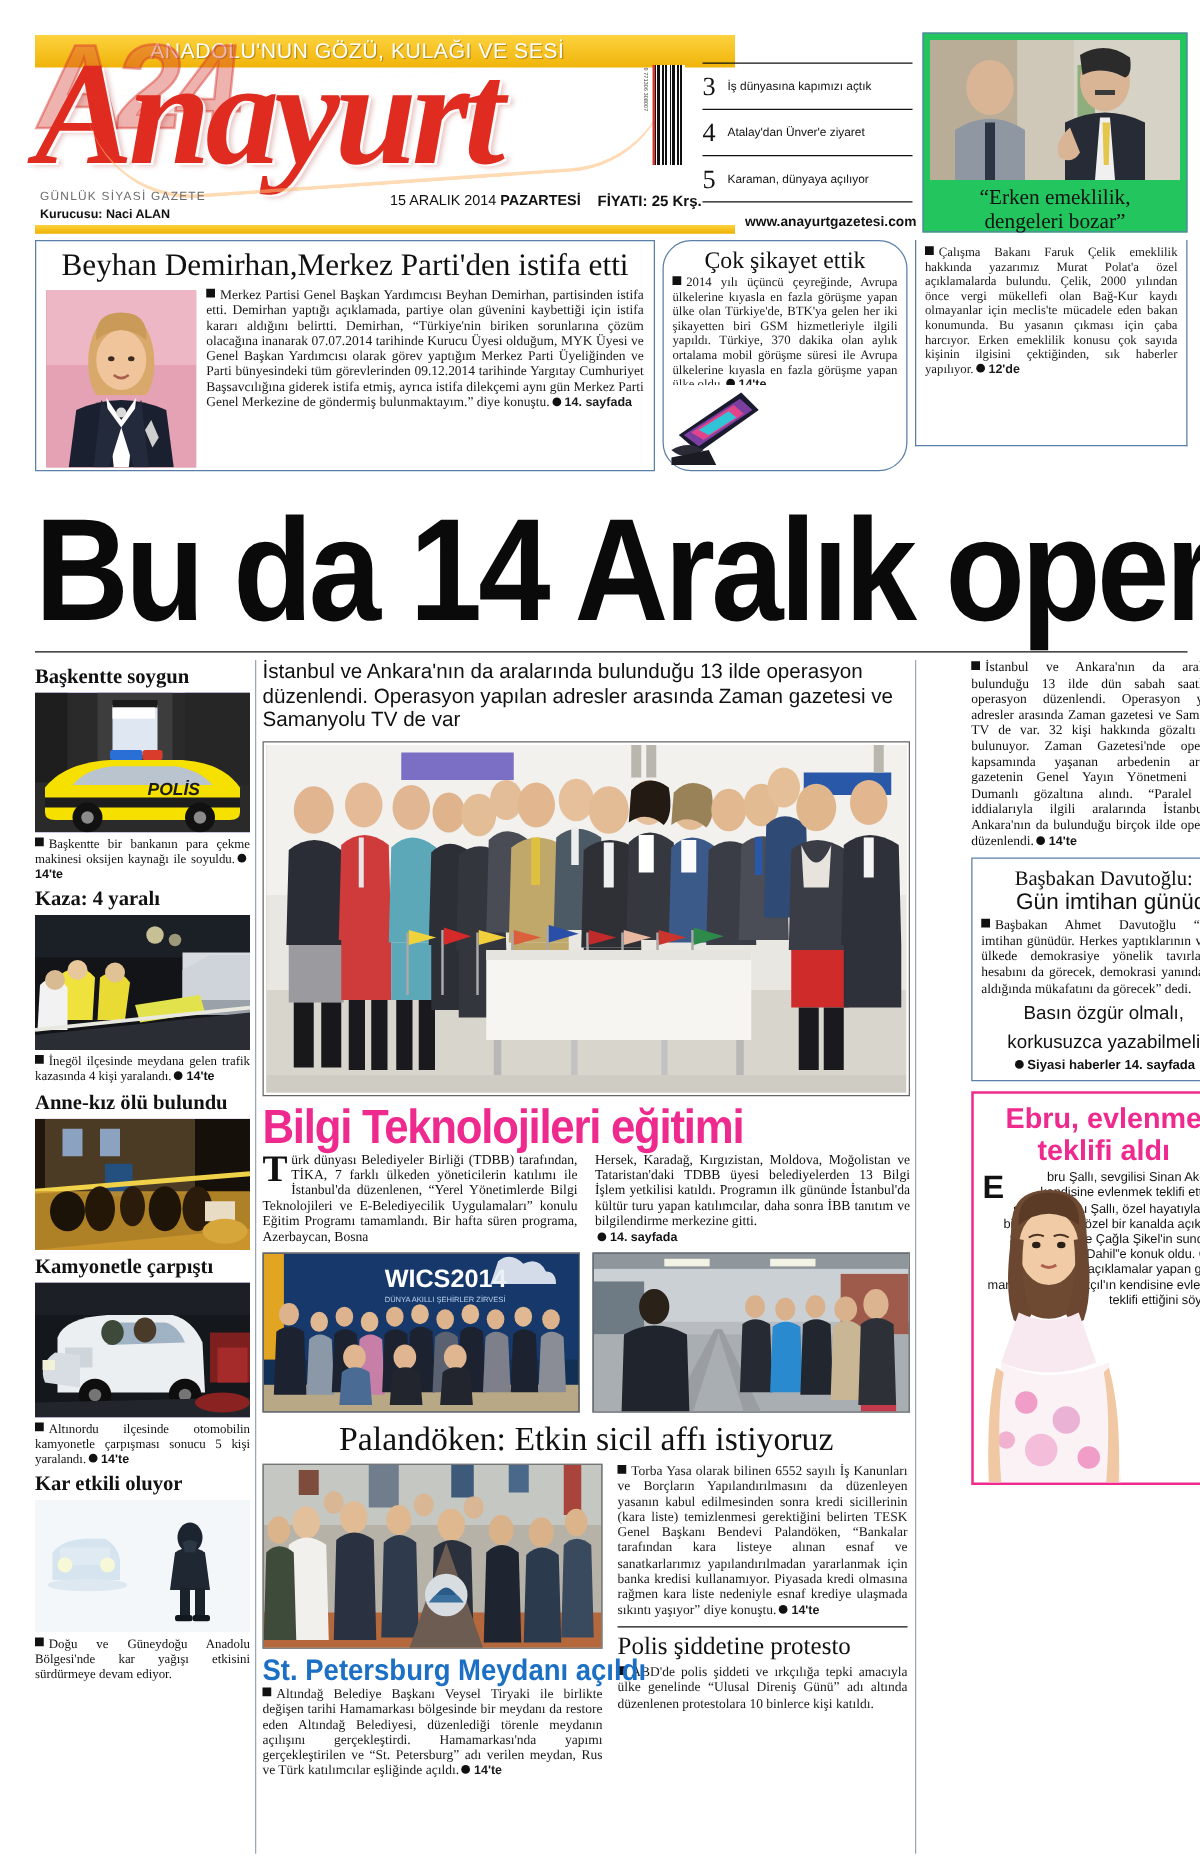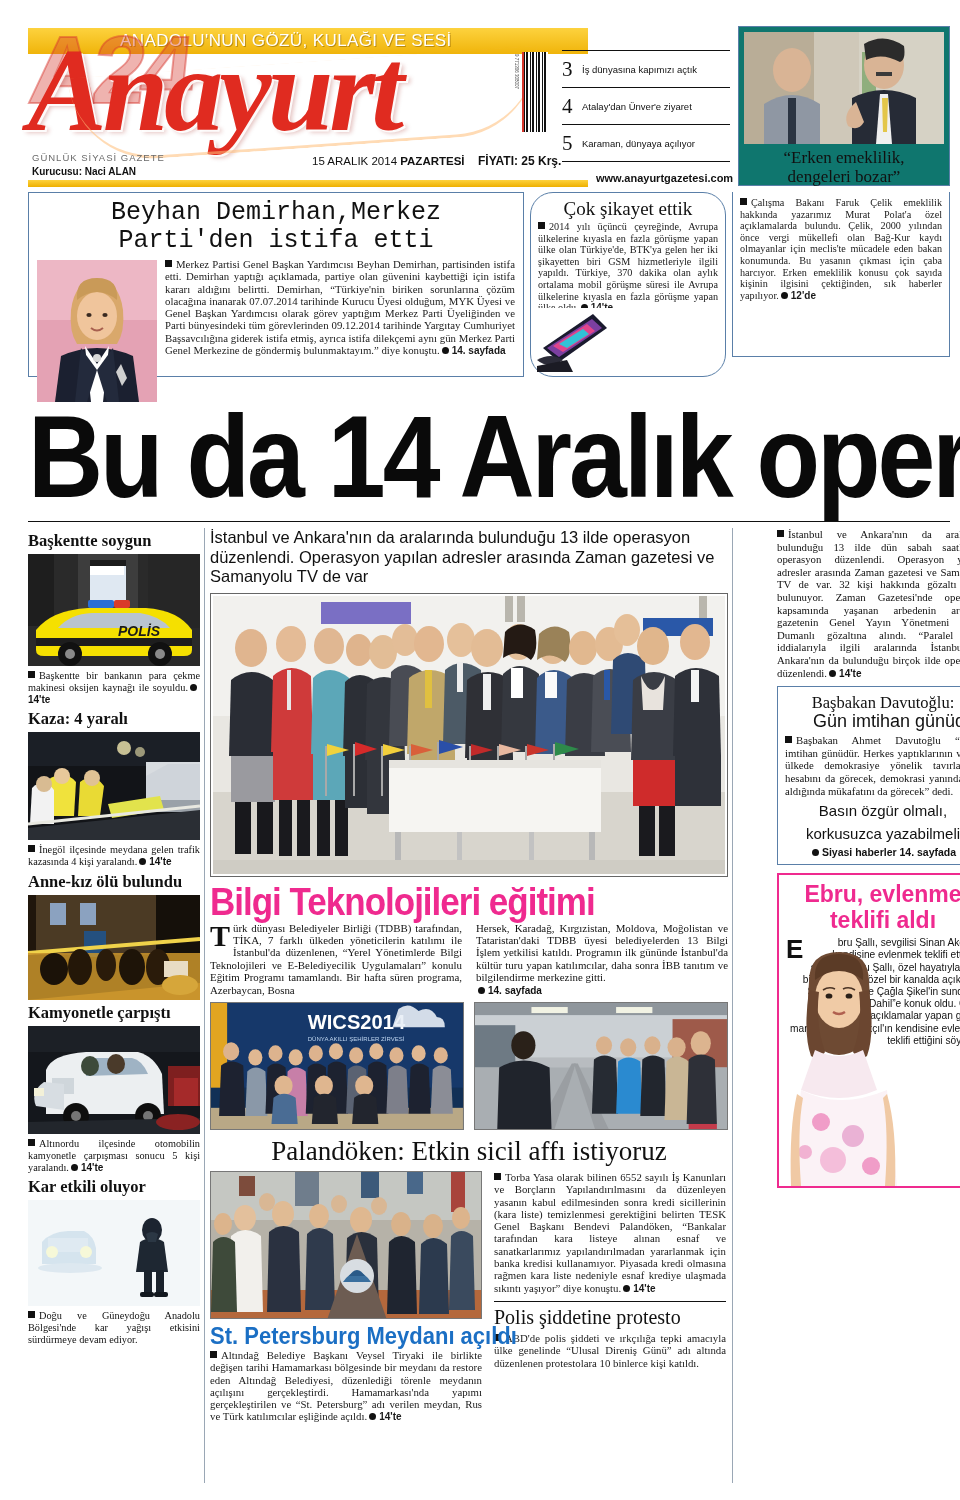--- a/index.html
+++ b/index.html
@@ -75,32 +75,32 @@
   .index-row { display:flex; align-items:center; gap:7px; border-bottom:1px solid #111;
     padding:6px 0 5px 0; }
   .index-row:first-child { border-top:1px solid #111; }
   .index-no { font-family:"Liberation Serif", serif; font-size:21px; color:#111; width:13px; }
   .index-txt { font-family:"Liberation Sans", sans-serif; font-size:9.5px; color:#111; line-height:11px; }
   .website { position:absolute; left:596px; top:172px; font-family:"Liberation Sans", sans-serif;
     font-size:11px; font-weight:bold; color:#111; }
 
   
   .tr-box { position:absolute; left:738px; top:26px; width:212px; height:160px;
-    border:1.5px solid #5a7fa8; padding:5px; background:#0f766e; }
+    border:1.5px solid #5a7fa8; padding:5px; background:#22c55e; }
   .tr-photo { width:100%; height:112px; position:relative; overflow:hidden; background:#b9b2a3; }
   .tr-title { font-family:"Liberation Serif", serif; font-size:17px; line-height:19px;
     text-align:center; margin-top:4px; color:#111; }
 
   
   .row2 { position:absolute; left:28px; top:192px; width:922px; height:198px; }
   .box { border:1.5px solid #5a7fa8; background:#fff; position:absolute; top:0; }
   .b1 { left:0; width:496px; height:185px; padding:6px 8px; }
   .b2 { left:502px; width:196px; height:185px; padding:5px 7px;border-radius:23px; }
   .b3 { left:704px; width:218px; height:165px; padding:5px 7px; border-top:none; }
-  .b1 h2 { font-family:Liberation Mono, monospace; font-weight:normal; font-size:25px;
+  .b1 h2 { font-family:Liberation Serif, serif; font-weight:normal; font-size:25px;
     line-height:28px; text-align:center; margin-bottom:3px; }
   .b2 h2 { font-family:"Liberation Serif", serif; font-weight:normal; font-size:19px;
     line-height:21px; text-align:center; margin-bottom:2px; }
   .bodytext { font-family:"Liberation Serif", serif; font-size:10.8px; line-height:12.3px;
     text-align:justify; color:#1a1a1a; }
   .bodytext.sm { font-size:10.2px; line-height:11.6px; }
   .sq { display:inline-block; width:7px; height:7px; background:#111; margin-right:4px;
     vertical-align:1px; }
   .dot { display:inline-block; width:7px; height:7px; border-radius:50%; background:#111;
     margin:0 3px 0 2px; vertical-align:0px; }

